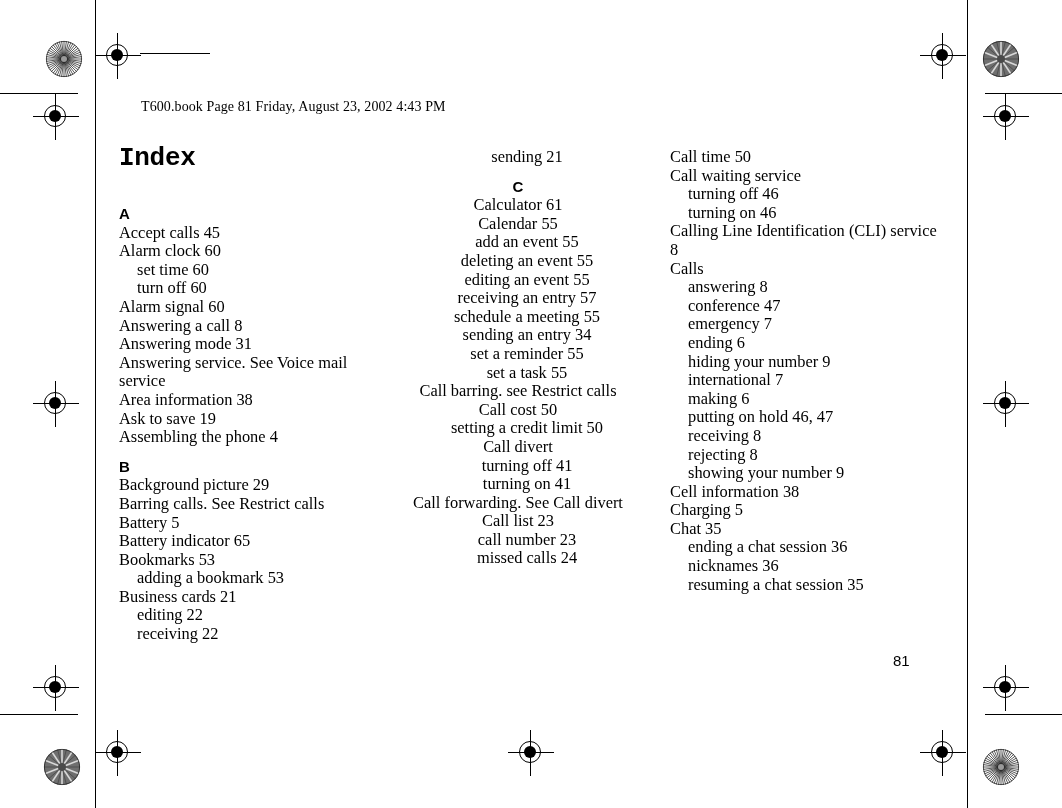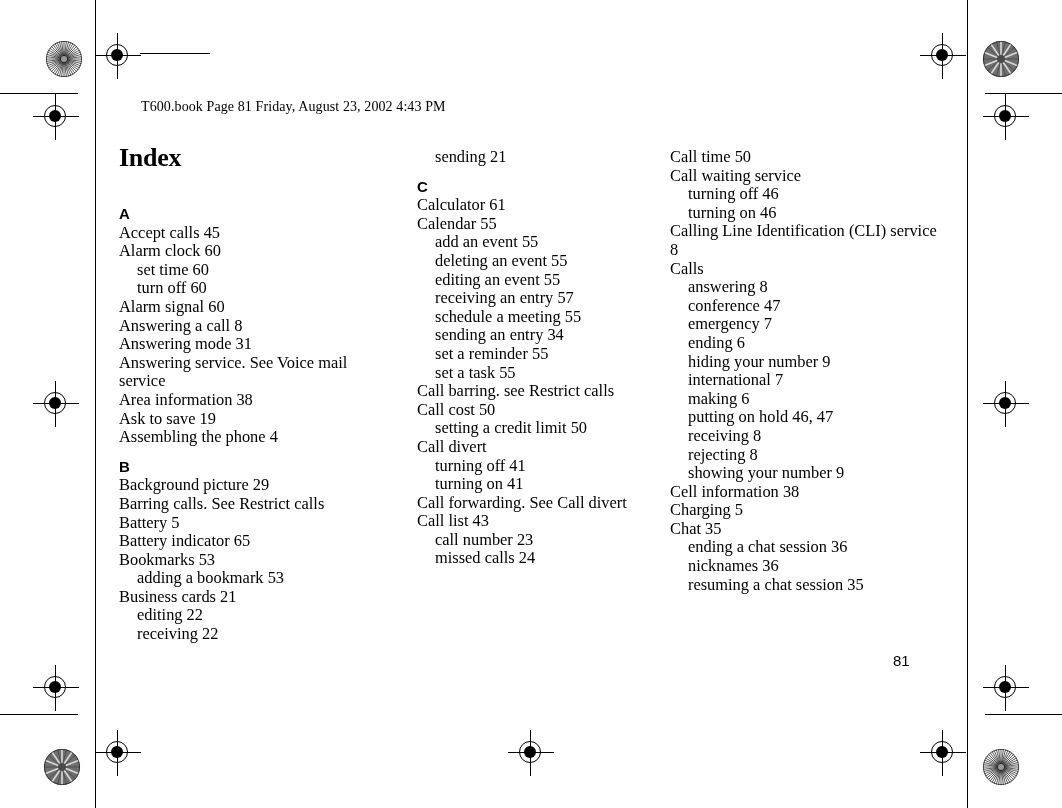--- a/index.html
+++ b/index.html
@@ -90,35 +90,35 @@
     width: 70px;
     height: 1px;
     background: #000;
   }
 
   
   .title {
     position: absolute;
     left: 119px;
     top: 143px;
-    font-family: Liberation Serif, serif;
+    font-family: Liberation Mono, monospace;
     font-weight: bold;
     font-size: 26px;
     letter-spacing: -0.3px;
   }
 
   .col {
     position: absolute;
     top: 148px;
     font-family: "Liberation Serif", serif;
     font-size: 16.4px;
     line-height: 18.6px;
   }
   #col1 { left: 119px; width: 260px; top: 205px; }
-  #col2 { left: 417px; width: 250px; }
+  #col2 { left: 393px; width: 250px; text-align: center; }
   #col3 { left: 670px; width: 270px; }
 
   .ent {
     white-space: normal;
     text-indent: 0;
   }
   .ent.sub {
     padding-left: 18px;
   }
   .letter {
@@ -473,21 +473,21 @@
       <div class="ent sub">sending an entry 34</div>
       <div class="ent sub">set a reminder 55</div>
       <div class="ent sub">set a task 55</div>
       <div class="ent">Call barring. see Restrict calls</div>
       <div class="ent">Call cost 50</div>
       <div class="ent sub">setting a credit limit 50</div>
       <div class="ent">Call divert</div>
       <div class="ent sub">turning off 41</div>
       <div class="ent sub">turning on 41</div>
       <div class="ent">Call forwarding. See Call divert</div>
-      <div class="ent">Call list 43</div>
+      <div class="ent">Call list 23</div>
       <div class="ent sub">call number 23</div>
       <div class="ent sub">missed calls 24</div>
     </div>
   <div class="col" id="col3">
       <div class="ent">Call time 50</div>
       <div class="ent">Call waiting service</div>
       <div class="ent sub">turning off 46</div>
       <div class="ent sub">turning on 46</div>
       <div class="ent">Calling Line Identification (CLI) service 8</div>
       <div class="ent">Calls</div>

